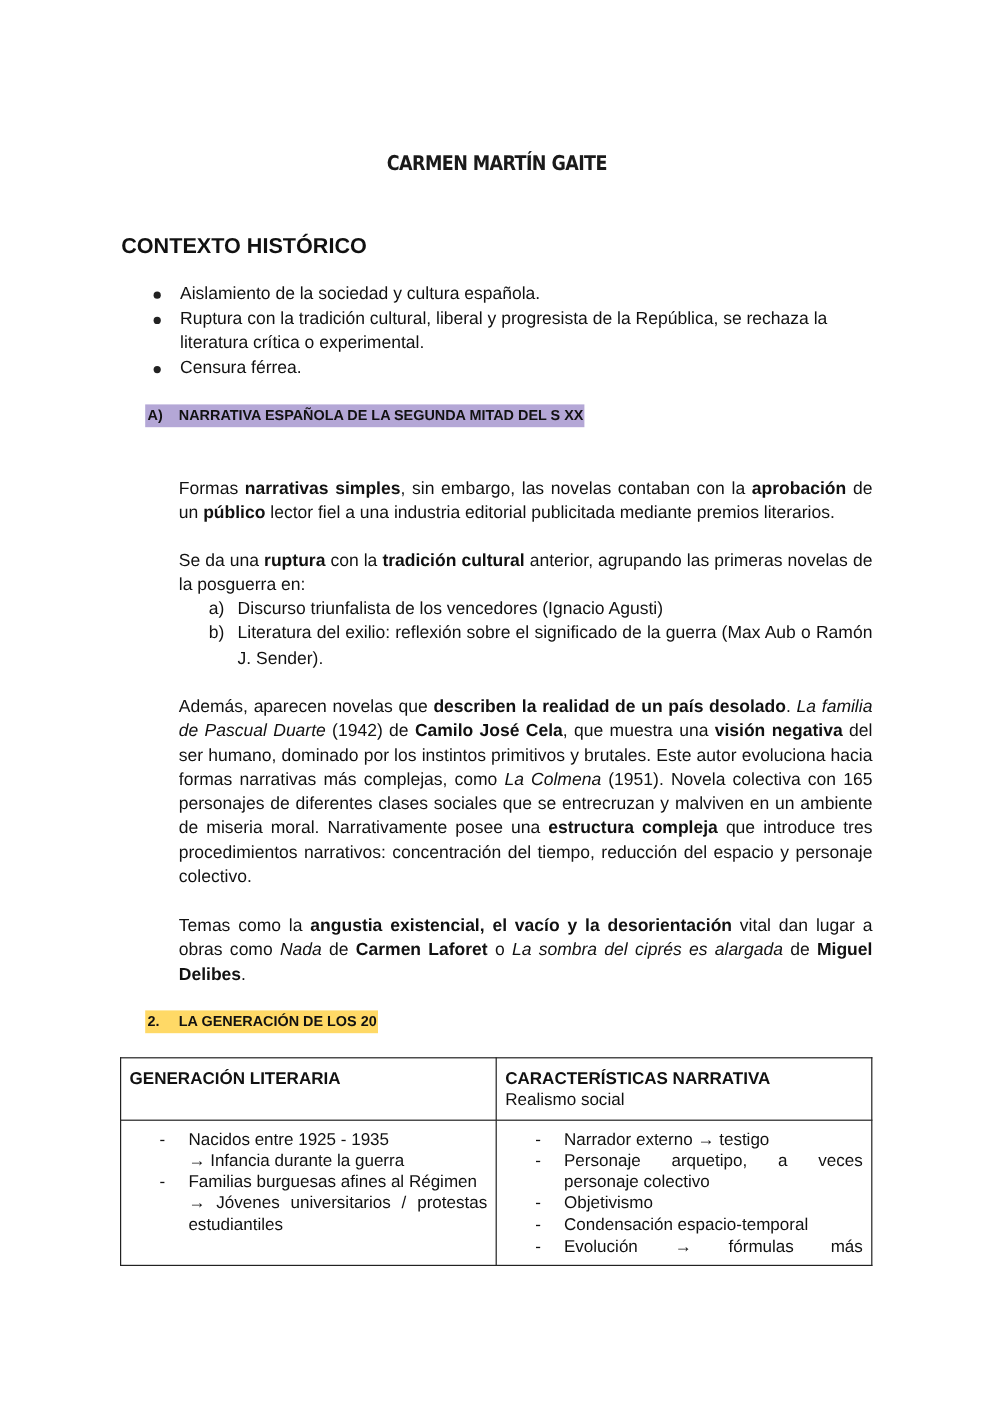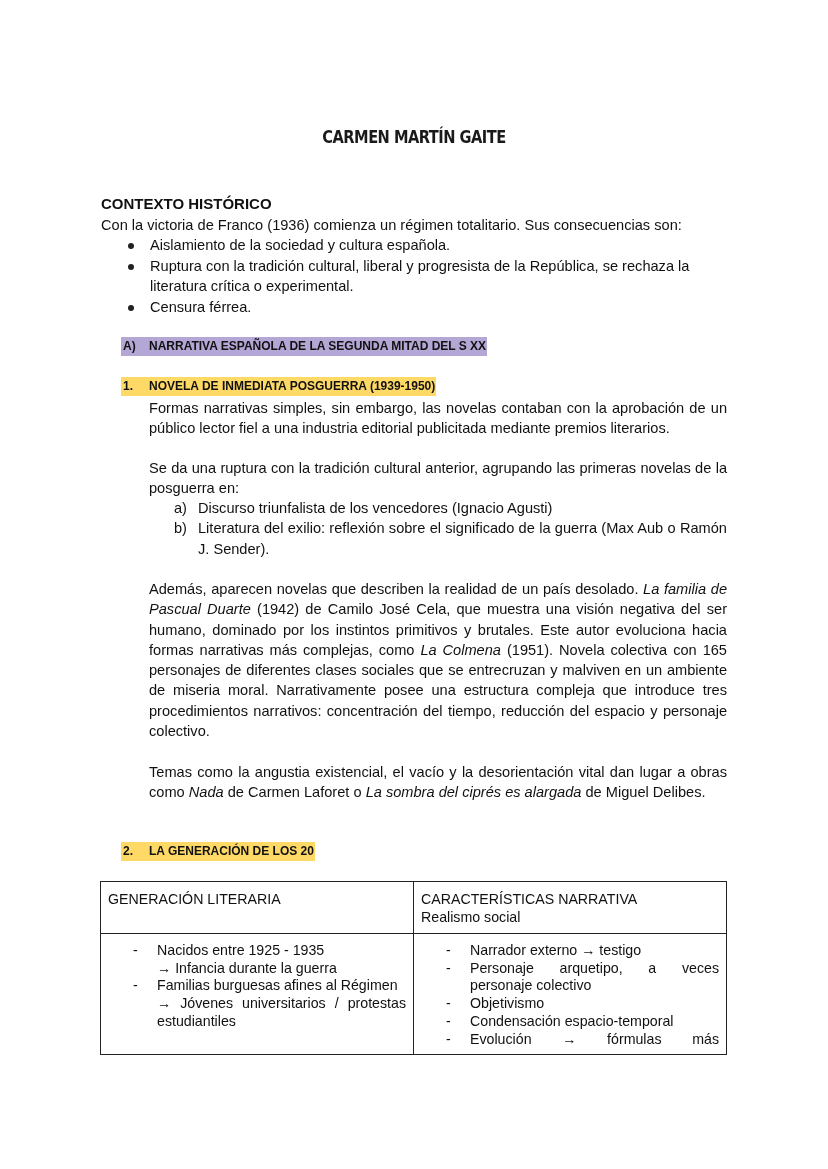--- a/index.html
+++ b/index.html
@@ -2,73 +2,69 @@
 <html><head>
 <meta charset="utf-8">
 <style>
   html, body { margin: 0; padding: 0; background: #ffffff; }
   body { width: 828px; height: 1169px; position: relative; overflow: hidden;
          font-family: "Liberation Sans", sans-serif; color: #111; font-size: 14.6px; }
   .page { position: absolute; left: 0; top: 0; width: 828px; height: 1169px; padding-left: 38px; }
   .title { position: absolute; left: 0; width: 828px; top: 127px; text-align: center;
            font-family: "DejaVu Sans", sans-serif; font-weight: bold; font-size: 17px;
            letter-spacing: -0.6px; transform: scaleX(0.86); color: #1a1a1a; }
-  .h-ctx { position: absolute; left: 101px; top: 195px; font-weight: bold; font-size: 15px; }
+  .h-ctx { position: absolute; left: 101px; top: 195px; font-weight: bold; font-size: 18px; }
   .intro { position: absolute; left: 101px; top: 215px; width: 630px; line-height: 20.5px; }
   ul.bul { position: absolute; left: 101px; top: 235px; width: 626px; margin: 0; padding: 0; list-style: none; line-height: 20.5px; }
   ul.bul li { position: relative; padding-left: 49px; }
   ul.bul li .dot { position: absolute; left: 27px; top: 8px; width: 6px; height: 6px; border-radius: 50%; background: #222; }
   .hl { position: absolute; font-weight: bold; font-size: 12px; line-height: 19px; padding: 0 1px 0 2px; }
   .hl-purple { background: #b4a7d6; left: 121px; top: 337px; }
   .hl-yellow1 { background: #ffd966; left: 121px; top: 377px; }
   .hl-yellow2 { background: #ffd966; left: 121px; top: 842px; }
   .hl .num { display: inline-block; width: 26px; }
   .para { position: absolute; left: 149px; width: 578px; text-align: justify; line-height: 20.3px; }
-  .para b { font-weight: normal; }
+  .para b { font-weight: bold; }
   .p1 { top: 398px; }
   .p2 { top: 458px; }
   ol.alpha { position: absolute; left: 149px; top: 498px; width: 578px; margin: 0; padding: 0; list-style: none; line-height: 20.3px; text-align: justify; }
   ol.alpha li { position: relative; padding-left: 24px; margin-left: 25px; }
   ol.alpha li .mark { position: absolute; left: 0; top: 0; }
   .p3 { top: 579px; }
   .p4 { top: 762px; }
   table.gen { position: absolute; left: 100px; top: 881px; width: 627px; border-collapse: collapse; }
   table.gen td { border: 1.5px solid #222; vertical-align: top; font-size: 14.2px; line-height: 17.7px; padding: 8px 7px 6px 7px; }
   table.gen td.c1 { width: 298px; }
   table.gen tr.head td { height: 36px; padding-top: 9px; }
-  .th-title { font-weight: normal; }
+  .th-title { font-weight: bold; }
   ul.dash { margin: 0; padding: 0; list-style: none; }
   ul.dash li { position: relative; padding-left: 49px; text-align: justify; }
   ul.dash li .d { position: absolute; left: 25px; top: 0; }
   ul.dash li.sub { padding-left: 49px; }
   .just-last { text-align: justify; text-align-last: justify; }
 </style>
 </head>
 <body>
 
 <div class="page">
 
   <div class="title">CARMEN MARTÍN GAITE</div>
 
   <div class="h-ctx">CONTEXTO HISTÓRICO</div>
-  <div class="intro">Con la victoria de Franco (1936) comienza un régimen totalitario. Sus consecuencias son:</div>
 
   <ul class="bul">
     <li><span class="dot"></span><span>Aislamiento de la sociedad y cultura española.</span></li>
     <li><span class="dot"></span><span>Ruptura con la tradición cultural, liberal y progresista de la República, se rechaza la literatura crítica o experimental.</span></li>
     <li><span class="dot"></span><span>Censura férrea.</span></li>
   </ul>
 
   <div class="hl hl-purple">
     <span class="num">A)</span><span>NARRATIVA ESPAÑOLA DE LA SEGUNDA MITAD DEL S XX</span>
   </div>
 
-  <div class="hl hl-yellow1">
-    <span class="num">1.</span><span>NOVELA DE INMEDIATA POSGUERRA (1939-1950)</span>
-  </div>
 
   <div class="para p1"><span>Formas </span><b>narrativas simples</b><span>, sin embargo, las novelas contaban con la </span><b>aprobación</b><span> de un </span><b>público</b><span> lector fiel a una industria editorial publicitada mediante premios literarios.</span></div>
 
   <div class="para p2"><span>Se da una </span><b>ruptura</b><span> con la </span><b>tradición cultural</b><span> anterior, agrupando las primeras novelas de la posguerra en:</span></div>
 
   <ol class="alpha">
     <li><span class="mark">a)</span><span>Discurso triunfalista de los vencedores (Ignacio Agusti)</span></li>
     <li><span class="mark">b)</span><span>Literatura del exilio: reflexión sobre el significado de la guerra (Max Aub o Ramón J. Sender).</span></li>
   </ol>
 

